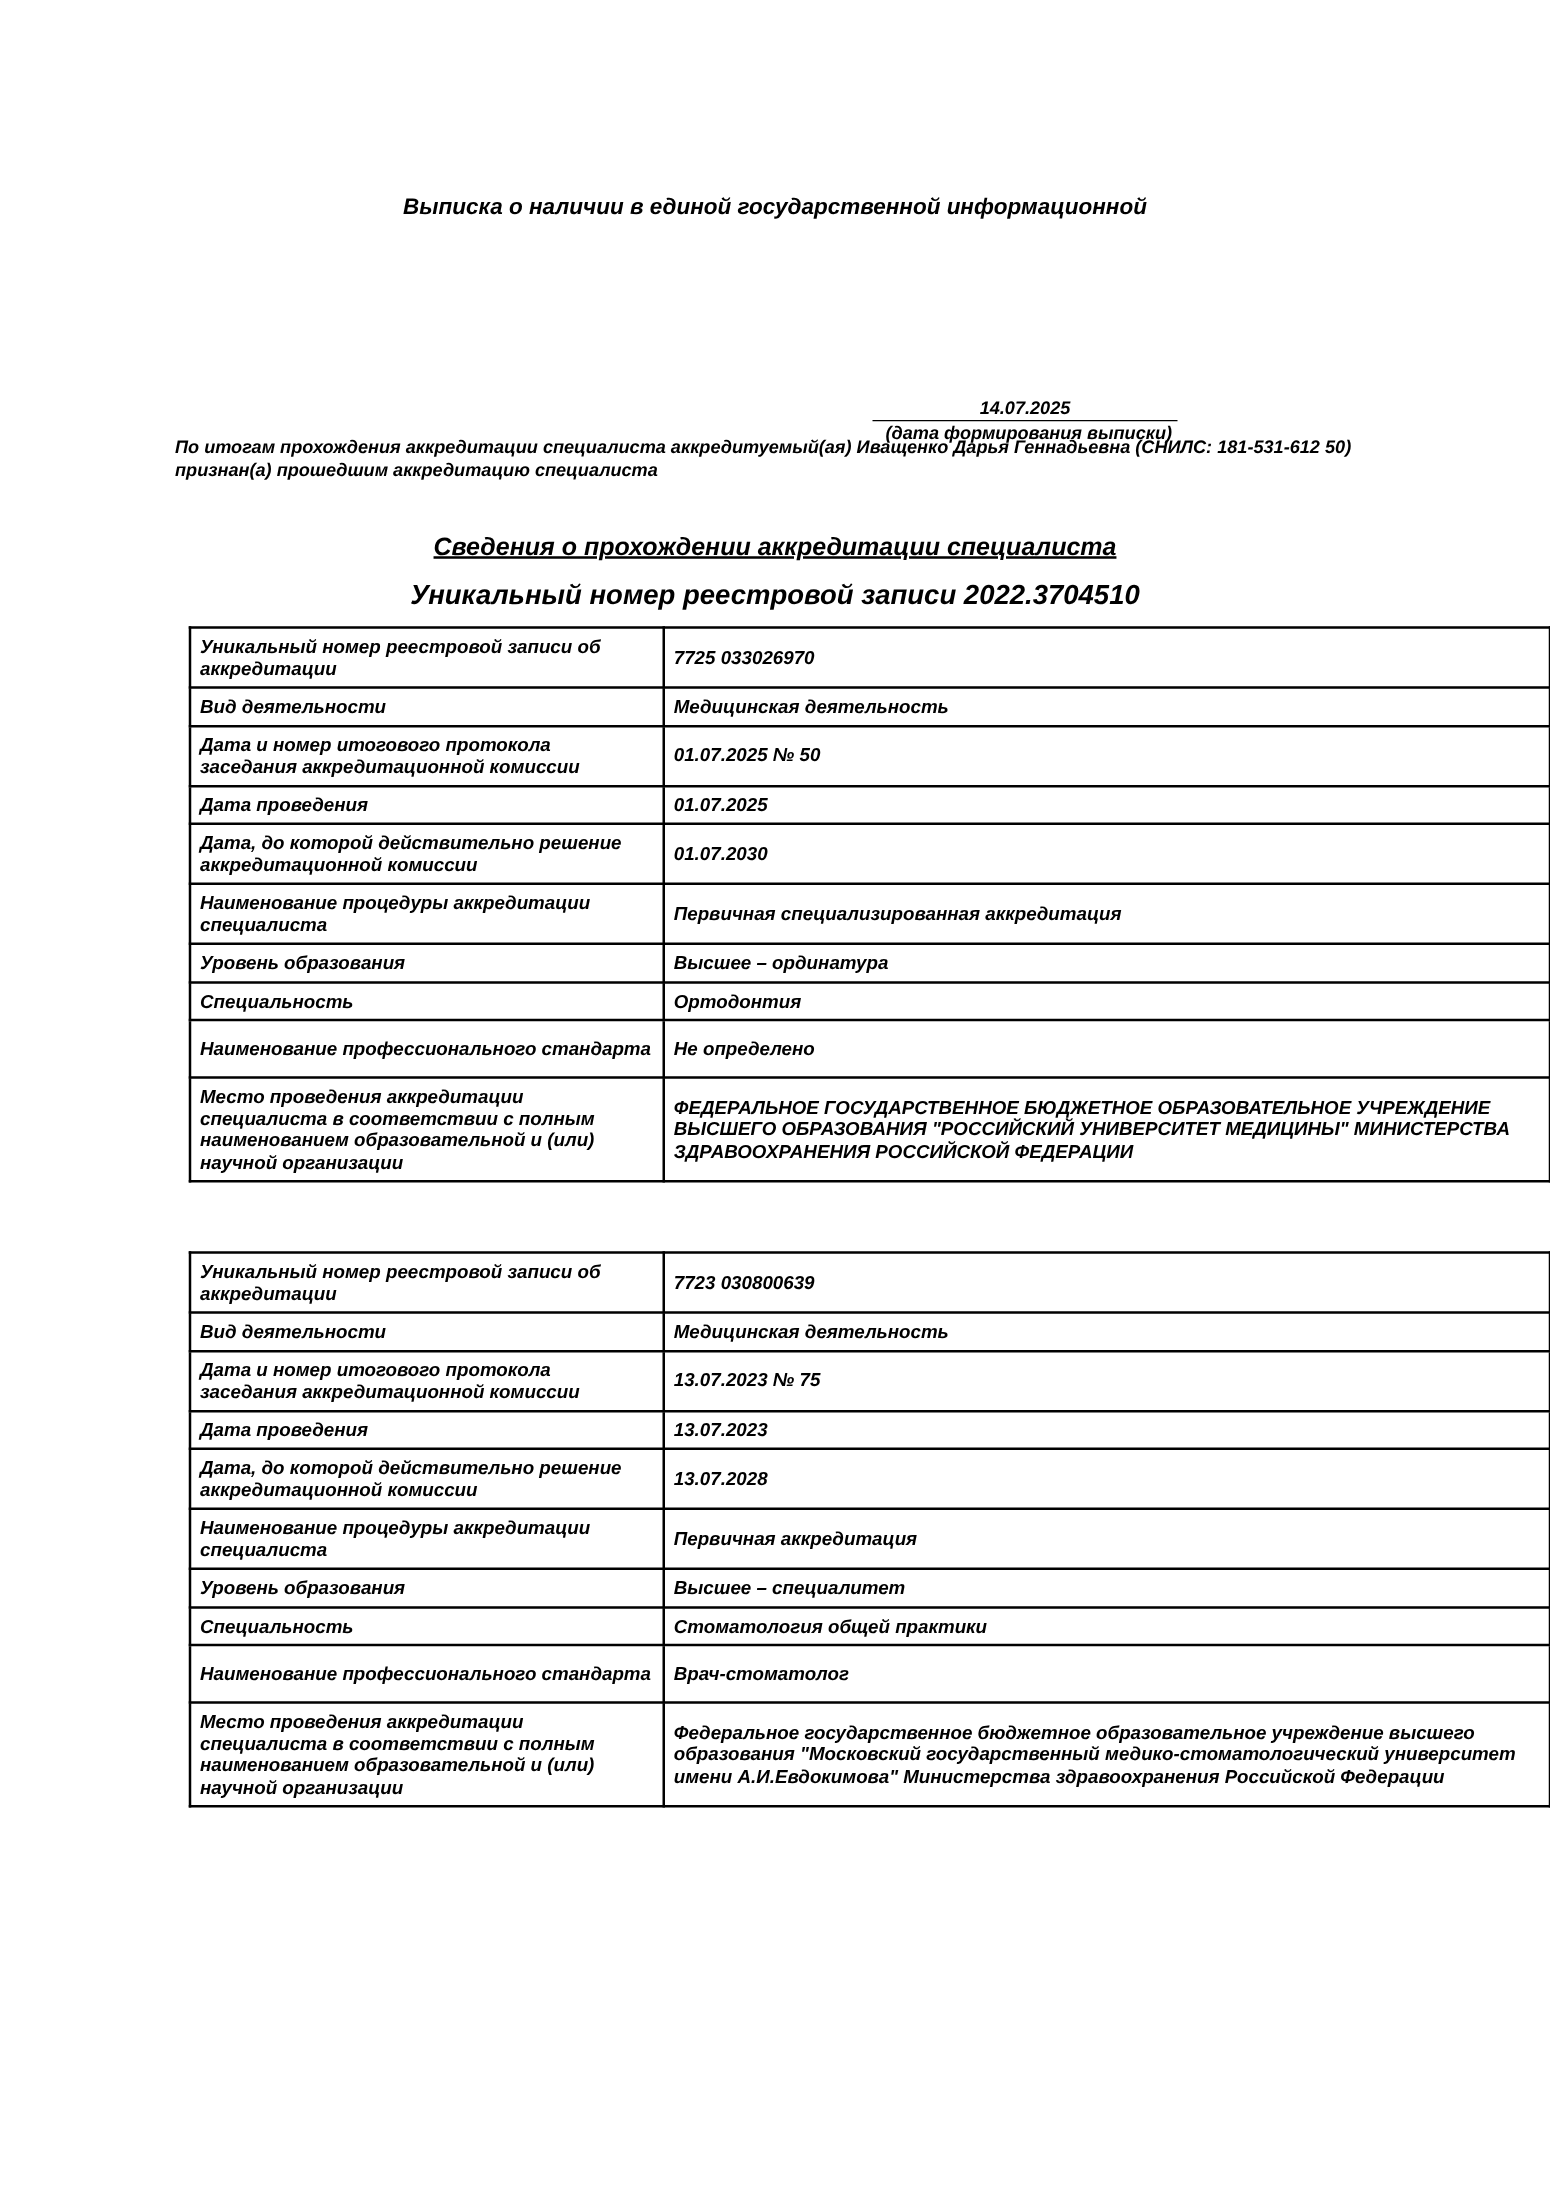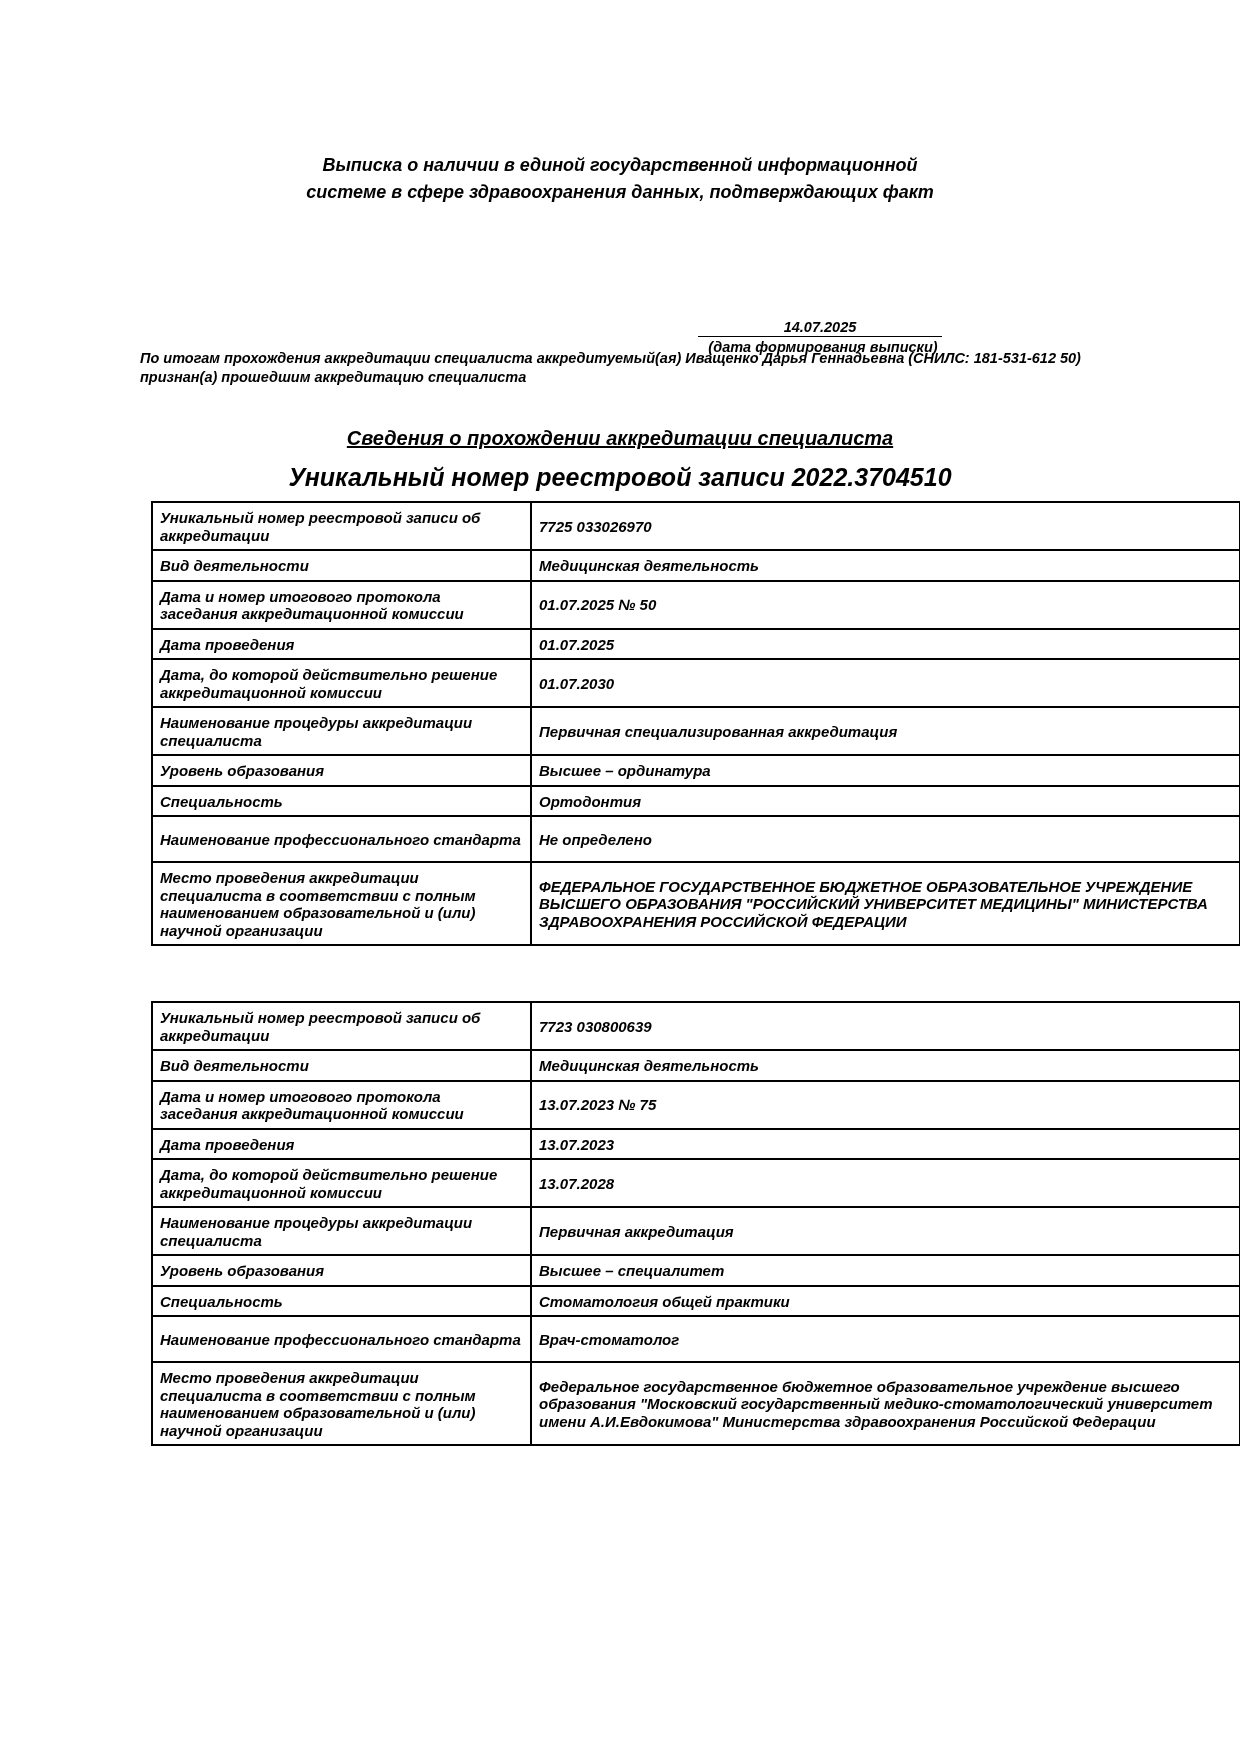--- a/index.html
+++ b/index.html
@@ -60,21 +60,21 @@
       text-align: center;
       font-size: 20px;
       text-decoration: underline;
     }
     .registry-head {
       position: absolute;
       top: 463px;
       left: 0;
       width: 1240px;
       text-align: center;
-      font-size: 25px;
+      font-size: 22px;
     }
     table.rec {
       position: absolute;
       left: 151px;
       width: 1090px;
       border-collapse: collapse;
       font-size: 15px;
       line-height: 17.5px;
     }
     table.rec td {
@@ -84,21 +84,20 @@
     }
     table.rec td.lbl { width: 362px; }
     #rec1 { top: 501px; }
     #rec2 { top: 1001px; }
   </style>
 </head>
 <body>
 
 <div class="title">
   <div>Выписка о наличии в единой государственной информационной</div>
-  <div>системе в сфере здравоохранения данных, подтверждающих факт</div>
 </div>
 
 <div class="date-block">
   <div class="date-value">14.07.2025</div>
   <div class="date-caption">(дата формирования выписки)</div>
 </div>
 
 <div class="intro">По итогам прохождения аккредитации специалиста аккредитуемый(ая) Иващенко Дарья Геннадьевна (СНИЛС: 181-531-612 50) признан(а) прошедшим аккредитацию специалиста</div>
 
 <div class="section-head">Сведения о прохождении аккредитации специалиста</div>

